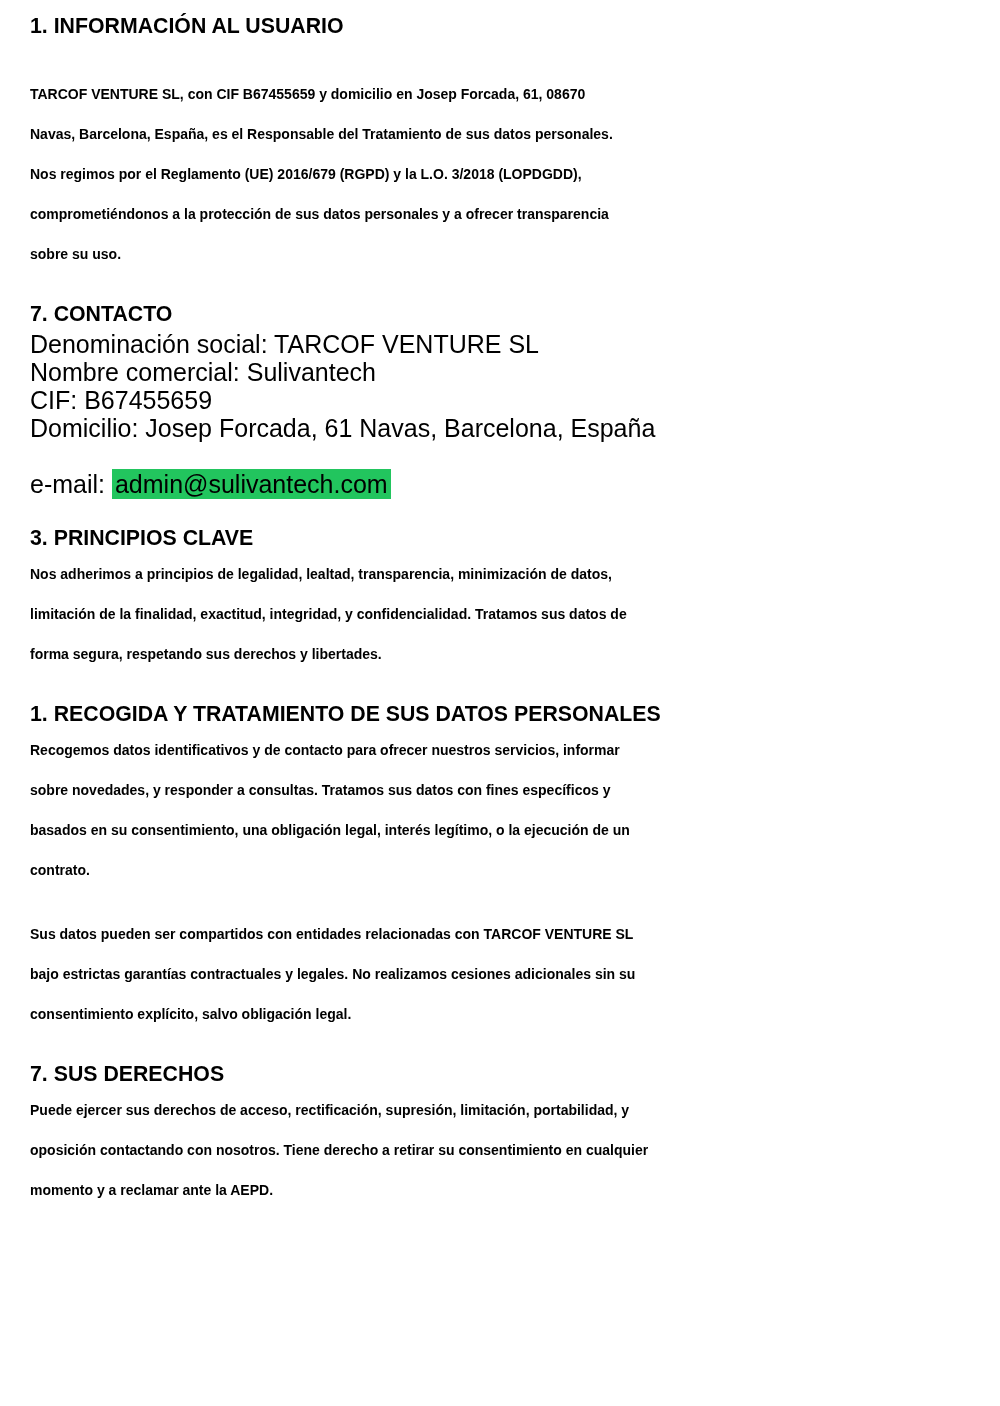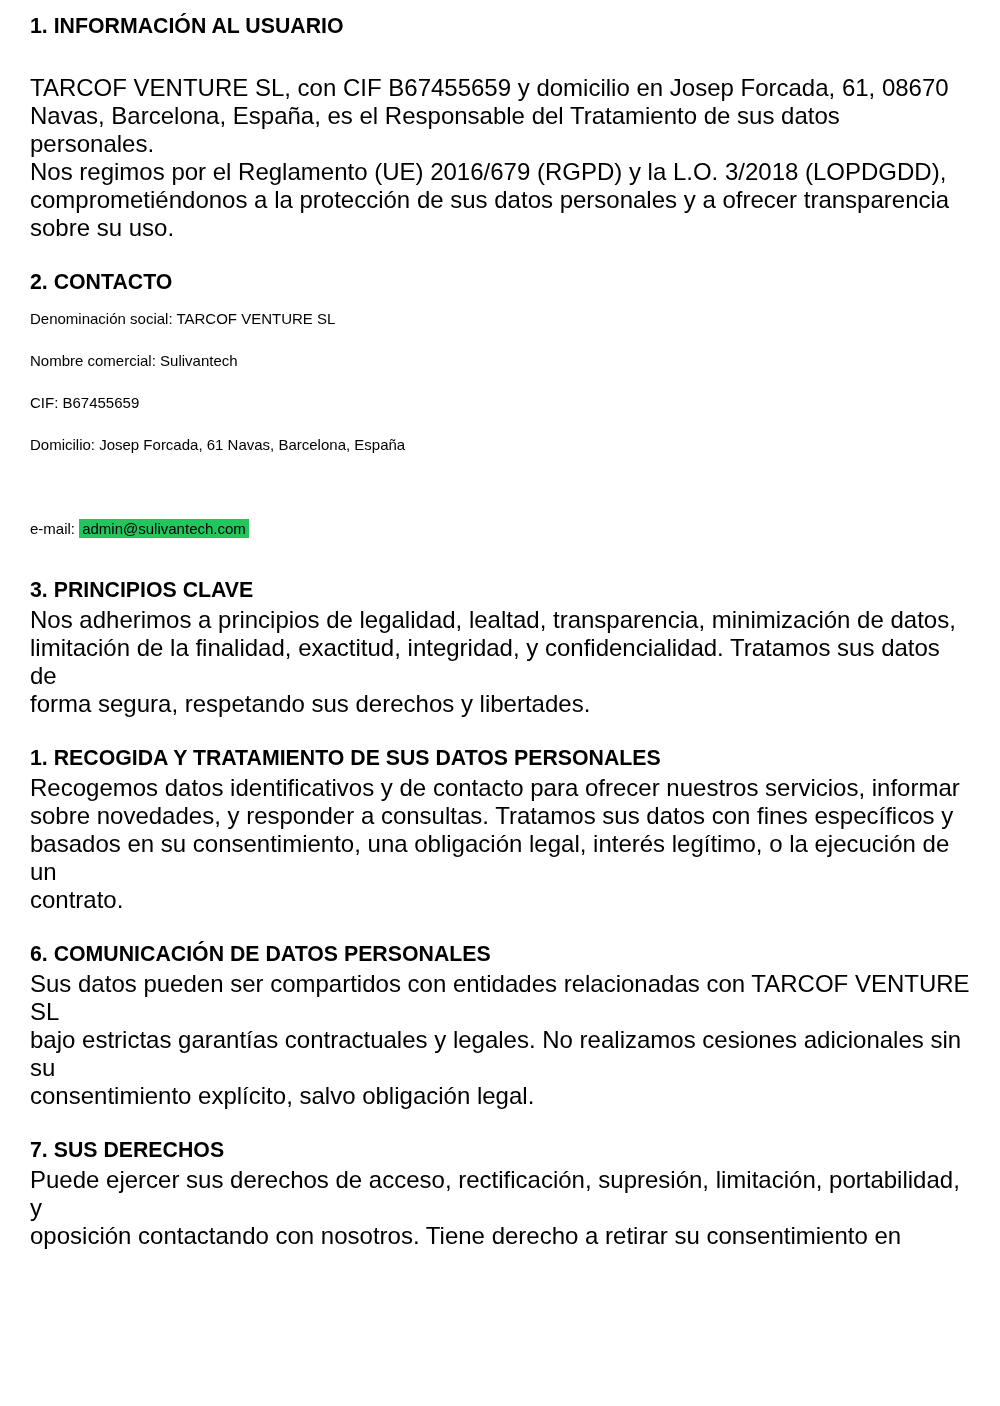--- a/index.html
+++ b/index.html
@@ -20,48 +20,48 @@
   }
   .section { margin: 0 0 24px 0; }
   .section-heading {
     font-size: 21.3px;
     line-height: 32px;
     font-weight: 700;
     white-space: pre-line;
   }
   .section-heading.gap-after { margin-bottom: 32px; }
   .section-body {
-    font-size: 24px;
-    line-height: 28px;
-    font-weight: 400;
+    font-size: 14px;
+    line-height: 40px;
+    font-weight: 700;
     white-space: pre-line;
     max-width: 940px;
   }
-  .contact-line { font-size: 15px; line-height: 42px; white-space: pre-line; }
+  .contact-line { font-size: 25px; line-height: 28px; white-space: pre-line; }
   .email-value {
     background: #22c55e;
     padding: 1px 3px;
   }
 </style>
 </head>
 <body>
 
 <div class="page">
 
   <div class="section">
     <div class="section-heading gap-after">1. INFORMACIÓN AL USUARIO</div>
     <div class="section-body">TARCOF VENTURE SL, con CIF B67455659 y domicilio en Josep Forcada, 61, 08670
 Navas, Barcelona, España, es el Responsable del Tratamiento de sus datos personales.
 Nos regimos por el Reglamento (UE) 2016/679 (RGPD) y la L.O. 3/2018 (LOPDGDD),
 comprometiéndonos a la protección de sus datos personales y a ofrecer transparencia
 sobre su uso.</div>
   </div>
 
   <div class="section">
-    <div class="section-heading">2. CONTACTO</div>
+    <div class="section-heading">7. CONTACTO</div>
     <div class="contact-line">Denominación social: TARCOF VENTURE SL
 Nombre comercial: Sulivantech
 CIF: B67455659
 Domicilio: Josep Forcada, 61 Navas, Barcelona, España</div>
     <div class="contact-line">
       <span>e-mail: </span><span class="email-value">admin@sulivantech.com</span>
     </div>
   </div>
 
   <div class="section">
@@ -74,21 +74,20 @@
   <div class="section">
     <div class="section-heading">1. RECOGIDA Y TRATAMIENTO DE SUS DATOS PERSONALES</div>
     <div class="section-body">Recogemos datos identificativos y de contacto para ofrecer nuestros servicios, informar
 sobre novedades, y responder a consultas. Tratamos sus datos con fines específicos y
 basados en su consentimiento, una obligación legal, interés legítimo, o la ejecución de un
 contrato.</div>
   </div>
 
 
   <div class="section">
-    <div class="section-heading">6. COMUNICACIÓN DE DATOS PERSONALES</div>
     <div class="section-body">Sus datos pueden ser compartidos con entidades relacionadas con TARCOF VENTURE SL
 bajo estrictas garantías contractuales y legales. No realizamos cesiones adicionales sin su
 consentimiento explícito, salvo obligación legal.</div>
   </div>
 
   <div class="section">
     <div class="section-heading">7. SUS DERECHOS</div>
     <div class="section-body">Puede ejercer sus derechos de acceso, rectificación, supresión, limitación, portabilidad, y
 oposición contactando con nosotros. Tiene derecho a retirar su consentimiento en cualquier
 momento y a reclamar ante la AEPD.</div>

